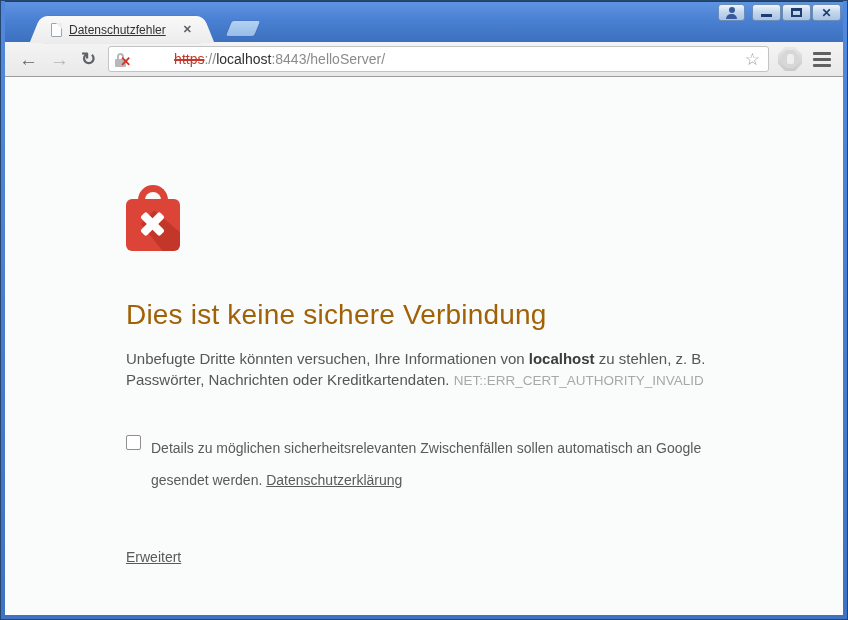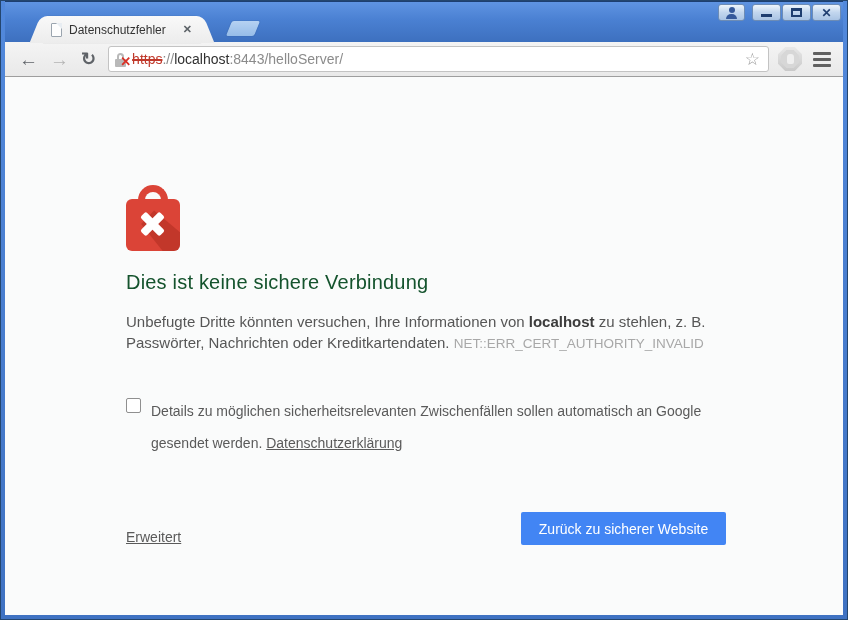--- a/index.html
+++ b/index.html
@@ -54,21 +54,21 @@
   .tab::before { left: -8px; transform: skewX(-22deg); border-radius: 7px 0 0 0; }
   .tab::after  { right: -8px; transform: skewX(22deg); border-radius: 0 7px 0 0; }
   .tab-favicon {
     position: relative; width: 11px; height: 14px; background: #fdfdfd;
     border: 1px solid #9aa4ae; border-radius: 1px; margin-right: 7px; flex: 0 0 auto;
   }
   .tab-favicon::after {
     content: ""; position: absolute; right: -1px; top: -1px;
     border: 3px solid transparent; border-top-color: #e8edf2; border-right-color: #e8edf2;
   }
-  .tab-title { font-size: 12px; color: #333; white-space: nowrap; overflow: hidden; flex: 1 1 auto; }
+  .tab-title { font-size: 12px; color: #333; white-space: nowrap; overflow: hidden; flex: 1 1 auto; text-decoration: underline; }
   .tab-close { flex: 0 0 auto; color: #5d6368; font-size: 11px; font-weight: bold; padding: 2px 3px; cursor: pointer; }
   .newtab-btn {
     position: absolute; left: 224px; top: 19px; width: 28px; height: 15px;
     background: linear-gradient(#b6d2f2, #96bce8);
     transform: skewX(-22deg); border-radius: 2px; cursor: pointer;
     box-shadow: 0 0 1px rgba(20,50,100,.6);
   }
 
   
   .toolbar {
@@ -87,21 +87,21 @@
   .omnibox {
     flex: 1 1 auto; height: 26px; background: #fff;
     border: 1px solid #c3c3c3; border-radius: 3px;
     display: flex; align-items: center; padding: 0 6px;
     font-size: 14px; white-space: nowrap; overflow: hidden;
   }
   .sec-lock { position: relative; width: 13px; height: 15px; margin-right: 4px; flex: 0 0 auto; }
   .sec-lock .lock-body { position: absolute; left: 0; bottom: 0; width: 11px; height: 8px; background: #b9b9b9; border-radius: 1px; }
   .sec-lock .lock-arc { position: absolute; left: 2px; top: 1px; width: 7px; height: 8px; border: 2px solid #b9b9b9; border-bottom: none; border-radius: 5px 5px 0 0; }
   .sec-lock .lock-x { position: absolute; right: -3px; bottom: -1px; color: #d93025; font-size: 13px; font-weight: bold; line-height: 1; }
-  .url-scheme { color: #c0392b; text-decoration: line-through; text-decoration-color: #c0392b; text-decoration-thickness: 2px; }
+  .url-scheme { color: #c0392b; text-decoration: line-through; text-decoration-color: #c0392b; text-decoration-thickness: 2px; margin-left: 42px; }
   .url-dim { color: #8b8b8b; }
   .url-host { color: #303030; }
   .omni-star { margin-left: auto; color: #9b9b9b; font-size: 17px; line-height: 1; cursor: pointer; padding: 0 2px; flex: 0 0 auto; }
 
   .ext-btn { margin: 0 7px 0 9px; cursor: pointer; position: relative; width: 24px; height: 24px; flex: 0 0 auto; }
   .octagon {
     width: 24px; height: 24px; background: linear-gradient(#e8e8e8, #c9c9c9);
     clip-path: polygon(30% 0, 70% 0, 100% 30%, 100% 70%, 70% 100%, 30% 100%, 0 70%, 0 30%);
     display: flex; align-items: center; justify-content: center;
   }
@@ -135,21 +135,21 @@
     clip-path: polygon(28% 48%, 52% 22%, 100% 64%, 100% 100%, 68% 100%);
   }
   .ssl-x { position: absolute; left: 0; top: 14px; width: 54px; height: 52px; }
   .ssl-x span {
     position: absolute; left: 13px; top: 21px; width: 27px; height: 8px;
     background: #fff; border-radius: 2px;
   }
   .ssl-x span:first-child { transform: rotate(45deg); }
   .ssl-x span:last-child  { transform: rotate(-45deg); }
 
-  .page-heading { margin-top: 20px; font-size: 20px; font-weight: 400; color: #14532d; letter-spacing: .2px; }
+  .page-heading { margin-top: 48px; font-size: 28px; font-weight: 400; color: #a16207; letter-spacing: .2px; }
   .page-body { margin-top: 17px; font-size: 15px; line-height: 21px; color: #565656; }
   .page-body b { color: #3c3c3c; }
   .error-code { color: #a8a8a8; font-size: 13.5px; }
 
   .report-row { margin-top: 41px; font-size: 14px; line-height: 32px; color: #5a5a5a; position: relative; padding-left: 25px; }
   .checkbox {
     position: absolute; left: 0; top: 3px; width: 15px; height: 15px;
     background: #fff; border: 1px solid #8f8f8f; border-radius: 2px; cursor: pointer;
   }
   a.text-link { color: #5a5a5a; text-decoration: underline; cursor: pointer; }
@@ -244,20 +244,19 @@
         <h1 class="page-heading">Dies ist keine sichere Verbindung</h1>
 
         <p class="page-body"><span>Unbefugte Dritte könnten versuchen, Ihre Informationen von </span><b>localhost</b><span> zu stehlen, z. B. Passwörter, Nachrichten oder Kreditkartendaten. </span><span class="error-code">NET::ERR_CERT_AUTHORITY_INVALID</span></p>
 
         <div class="report-row">
           <span class="checkbox"></span><span>Details zu möglichen sicherheitsrelevanten Zwischenfällen sollen automatisch an Google gesendet werden. </span><a class="text-link">Datenschutzerklärung</a>
         </div>
 
         <div class="actions">
           <a class="text-link advanced">Erweitert</a>
-          <button class="primary-btn">Zurück zu sicherer Website</button>
         </div>
 
       </div>
     </div>
 
   </div>
 </div>
 
 </body></html>

